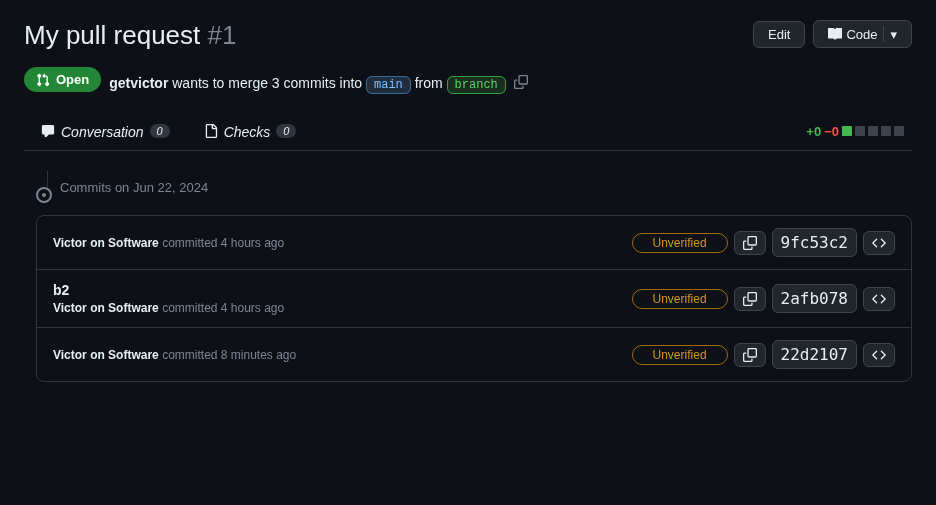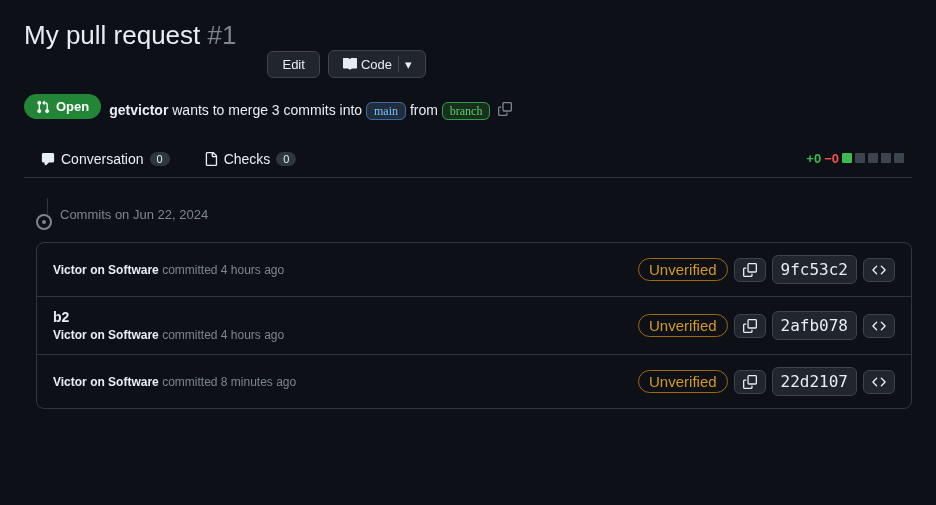--- a/index.html
+++ b/index.html
@@ -12,39 +12,38 @@
       min-height: 505px;
     }
 
     .page-wrapper {
       padding: 20px 24px 24px 24px;
     }
 
     
     .pr-header {
       display: flex;
-      justify-content: flex-start;
+      justify-content: space-between;
       align-items: flex-start;
       margin-bottom: 16px;
       gap: 31px;
     }
     .pr-title {
       font-size: 26px;
       font-weight: 400;
       color: #e6edf3;
     }
     .pr-title .pr-number {
       color: #7d8590;
       font-weight: 300;
     }
     .header-buttons {
       display: flex;
       gap: 8px;
       align-items: center;
-      margin-top: 30px;
     }
     .btn {
       padding: 5px 14px;
       border-radius: 6px;
       border: 1px solid #3d444d;
       background: #21262d;
       color: #e6edf3;
       font-size: 13px;
       cursor: pointer;
       display: flex;
@@ -86,21 +85,21 @@
       font-size: 14px;
     }
     .pr-meta .username { font-weight: 600; }
     .code-pill {
       background: #1f2d3d;
       border: 1px solid #3d6a9e;
       border-radius: 6px;
       padding: 1px 7px;
       font-size: 12px;
       color: #79c0ff;
-      font-family: Liberation Serif, serif;
+      font-family: Liberation Mono, monospace;
     }
     .code-pill.green {
       background: #1a2e20;
       border-color: #2ea043;
       color: #56d364;
     }
     .copy-icon-inline {
       color: #7d8590;
       cursor: pointer;
       font-size: 14px;
@@ -109,30 +108,31 @@
     
     .tabs-bar {
       display: flex;
       align-items: center;
       border-bottom: 1px solid #30363d;
       margin-bottom: 20px;
       gap: 0;
     }
     .tab {
       display: flex;
-      align-items: center;
+      align-items: flex-start;
       gap: 6px;
       padding: 10px 16px;
       border: 1px solid transparent;
       border-radius: 6px 6px 0 0;
       cursor: pointer;
       color: #e6edf3;
       font-size: 14px;
       position: relative;
       bottom: -1px;
+      font-style: italic;
     }
     .tab.active {
       background: #0d1117;
       border-color: #30363d;
       border-bottom-color: #0d1117;
       font-weight: 600;
     }
     .tab .badge {
       background: #30363d;
       border-radius: 20px;
@@ -223,22 +223,22 @@
     .commit-actions {
       display: flex;
       align-items: center;
       gap: 6px;
     }
     .unverified-badge {
       background: transparent;
       border: 1px solid #9e6a03;
       color: #d29922;
       border-radius: 20px;
-      padding: 2px 10px;
-      font-size: 15px;
+      padding: 2px 20px;
+      font-size: 12px;
       font-weight: 500;
       cursor: pointer;
     }
     .action-btn {
       background: #21262d;
       border: 1px solid #3d444d;
       border-radius: 6px;
       color: #e6edf3;
       padding: 4px 8px;
       cursor: pointer;

